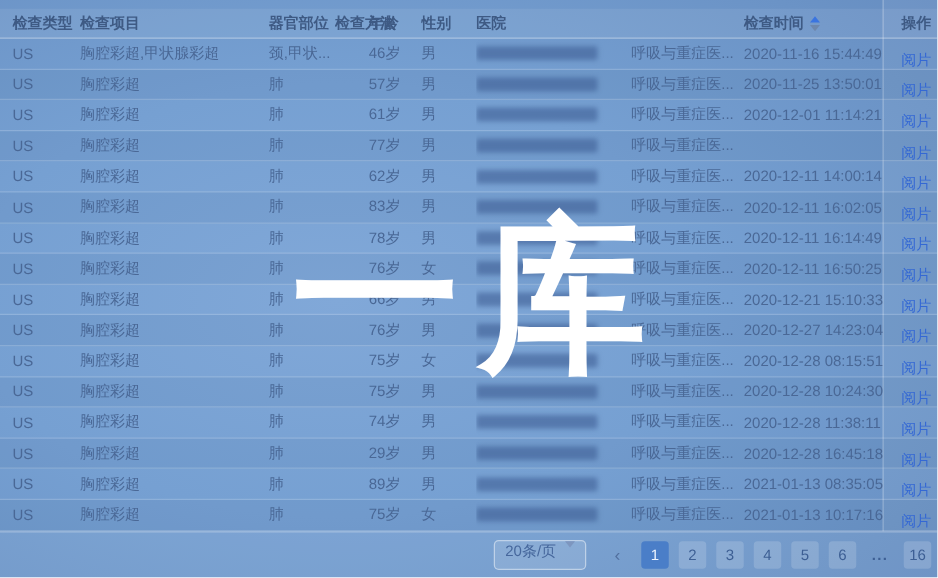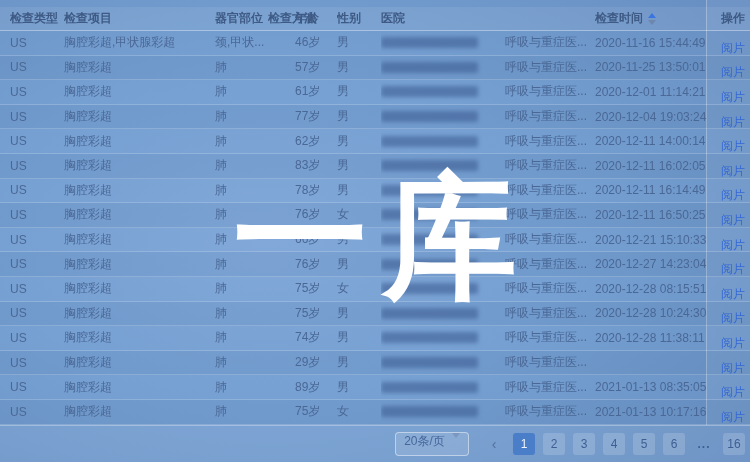--- a/index.html
+++ b/index.html
@@ -198,21 +198,20 @@
           <div class="cell col-type">US</div>
           <div class="cell col-item">胸腔彩超</div>
           <div class="cell col-organ">肺</div>
           <div class="cell col-method"></div>
           <div class="cell col-age">77岁</div>
           <div class="cell col-gender">男</div>
           <div class="cell col-hospital">
             <div class="redact"></div>
           </div>
           <div class="cell col-dept">呼吸与重症医...</div>
-          <div class="cell col-time">2020-12-04 19:03:24</div>
           <div class="cell col-action">
             <span class="link">阅片</span>
           </div>
         </div>
         <div class="row">
           <div class="cell col-type">US</div>
           <div class="cell col-item">胸腔彩超</div>
           <div class="cell col-organ">肺</div>
           <div class="cell col-method"></div>
           <div class="cell col-age">62岁</div>
@@ -358,20 +357,21 @@
           <div class="cell col-type">US</div>
           <div class="cell col-item">胸腔彩超</div>
           <div class="cell col-organ">肺</div>
           <div class="cell col-method"></div>
           <div class="cell col-age">29岁</div>
           <div class="cell col-gender">男</div>
           <div class="cell col-hospital">
             <div class="redact"></div>
           </div>
           <div class="cell col-dept">呼吸与重症医...</div>
+          <div class="cell col-time">2020-12-28 16:45:18</div>
           <div class="cell col-action">
             <span class="link">阅片</span>
           </div>
         </div>
         <div class="row">
           <div class="cell col-type">US</div>
           <div class="cell col-item">胸腔彩超</div>
           <div class="cell col-organ">肺</div>
           <div class="cell col-method"></div>
           <div class="cell col-age">89岁</div>

